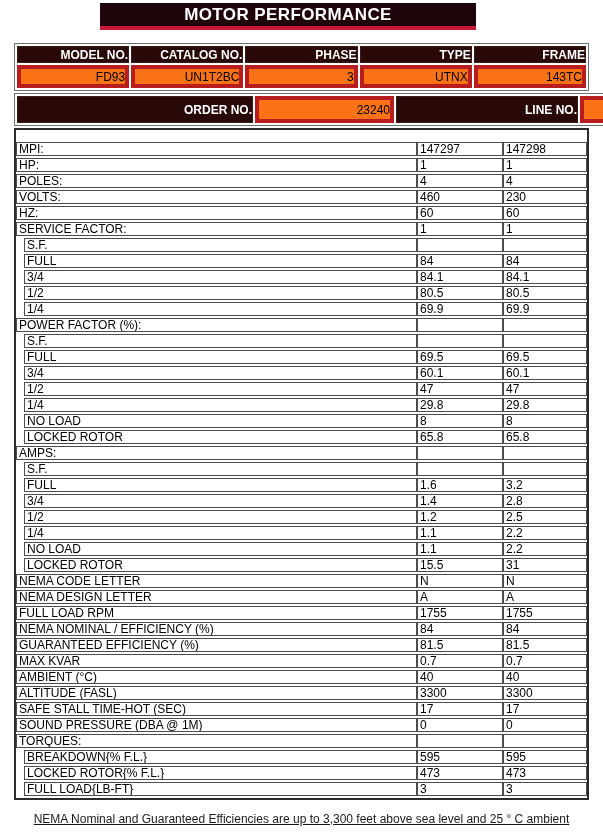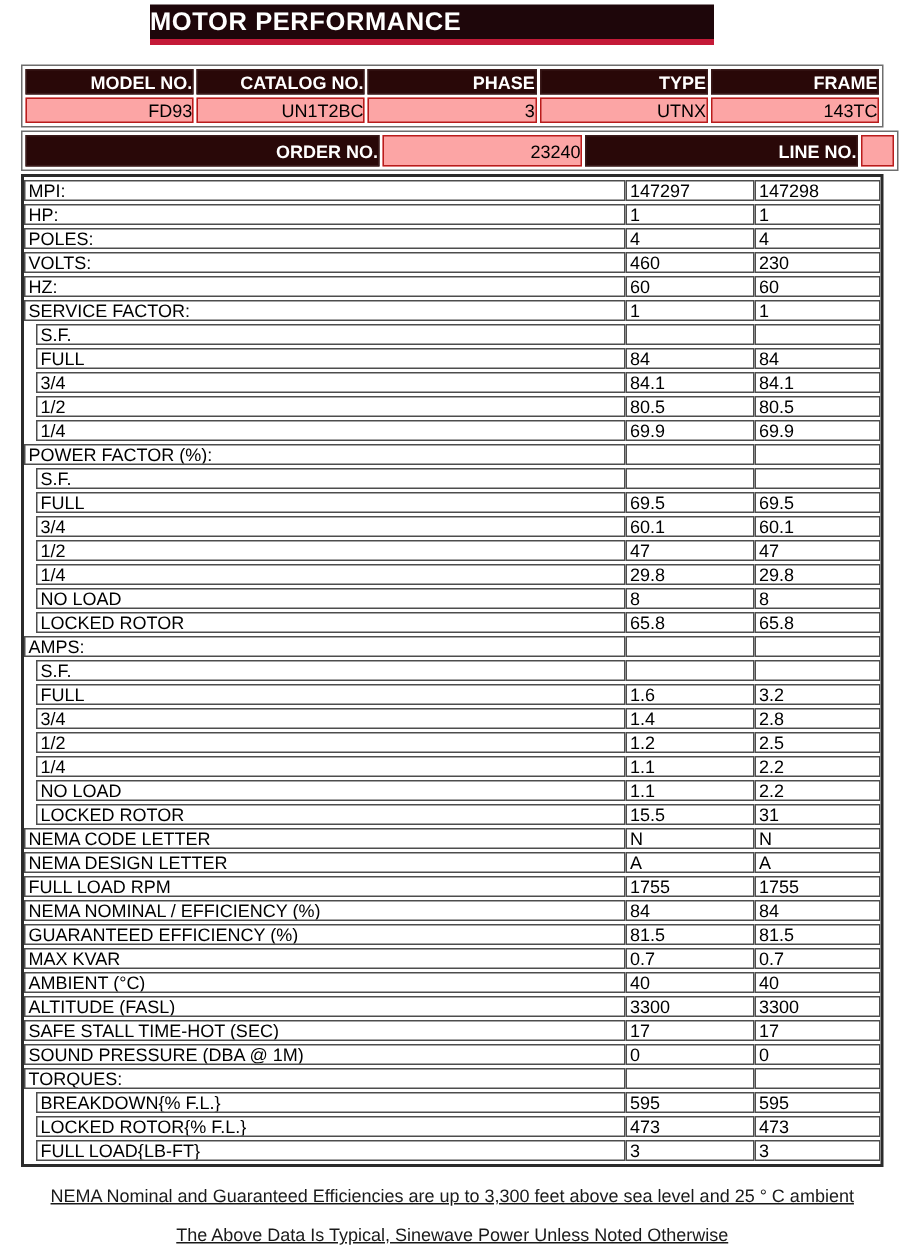--- a/index.html
+++ b/index.html
@@ -13,20 +13,21 @@
   }
   
   .title-bar {
     margin: 3px 0 0 100px;
     width: 376px;
     height: 23px;
     background: var(--title-bg, #1e060a);
     border-bottom: 4px solid var(--accent, #c41a38);
     display: flex;
     align-items: center;
+    justify-content: center;
   }
   .title-bar span {
     color: #ffffff;
     font-weight: bold;
     font-size: 17px;
     letter-spacing: 0.4px;
     white-space: nowrap;
   }
   
   table.hdr {
@@ -46,33 +47,33 @@
     overflow: hidden;
     white-space: nowrap;
   }
   td.dark {
     background: var(--hdr-bg, #290808);
     color: #ffffff;
     font-weight: bold;
     border: 1px solid #3a1a1a;
   }
   td.val {
-    background: #fca5a5;
+    background: #f97316;
     color: #000000;
-    border: 1px solid #b91c1c;
+    border: 4px solid #b91c1c;
   }
   table.order { margin-top: 2px; }
   table.order td { height: 19px; }
   
   .spec-table {
     margin: 2px 0 0 14px;
     width: 575px;
     box-sizing: border-box;
     border: 2px solid #2b2b2b;
-    padding-top: 2px;
+    padding-top: 12px;
     background: #ffffff;
   }
   .spec-row {
     display: flex;
     margin-bottom: 2px;
   }
   .cell {
     box-sizing: border-box;
     border: 1px solid #4d4d4d;
     background: #ffffff;

